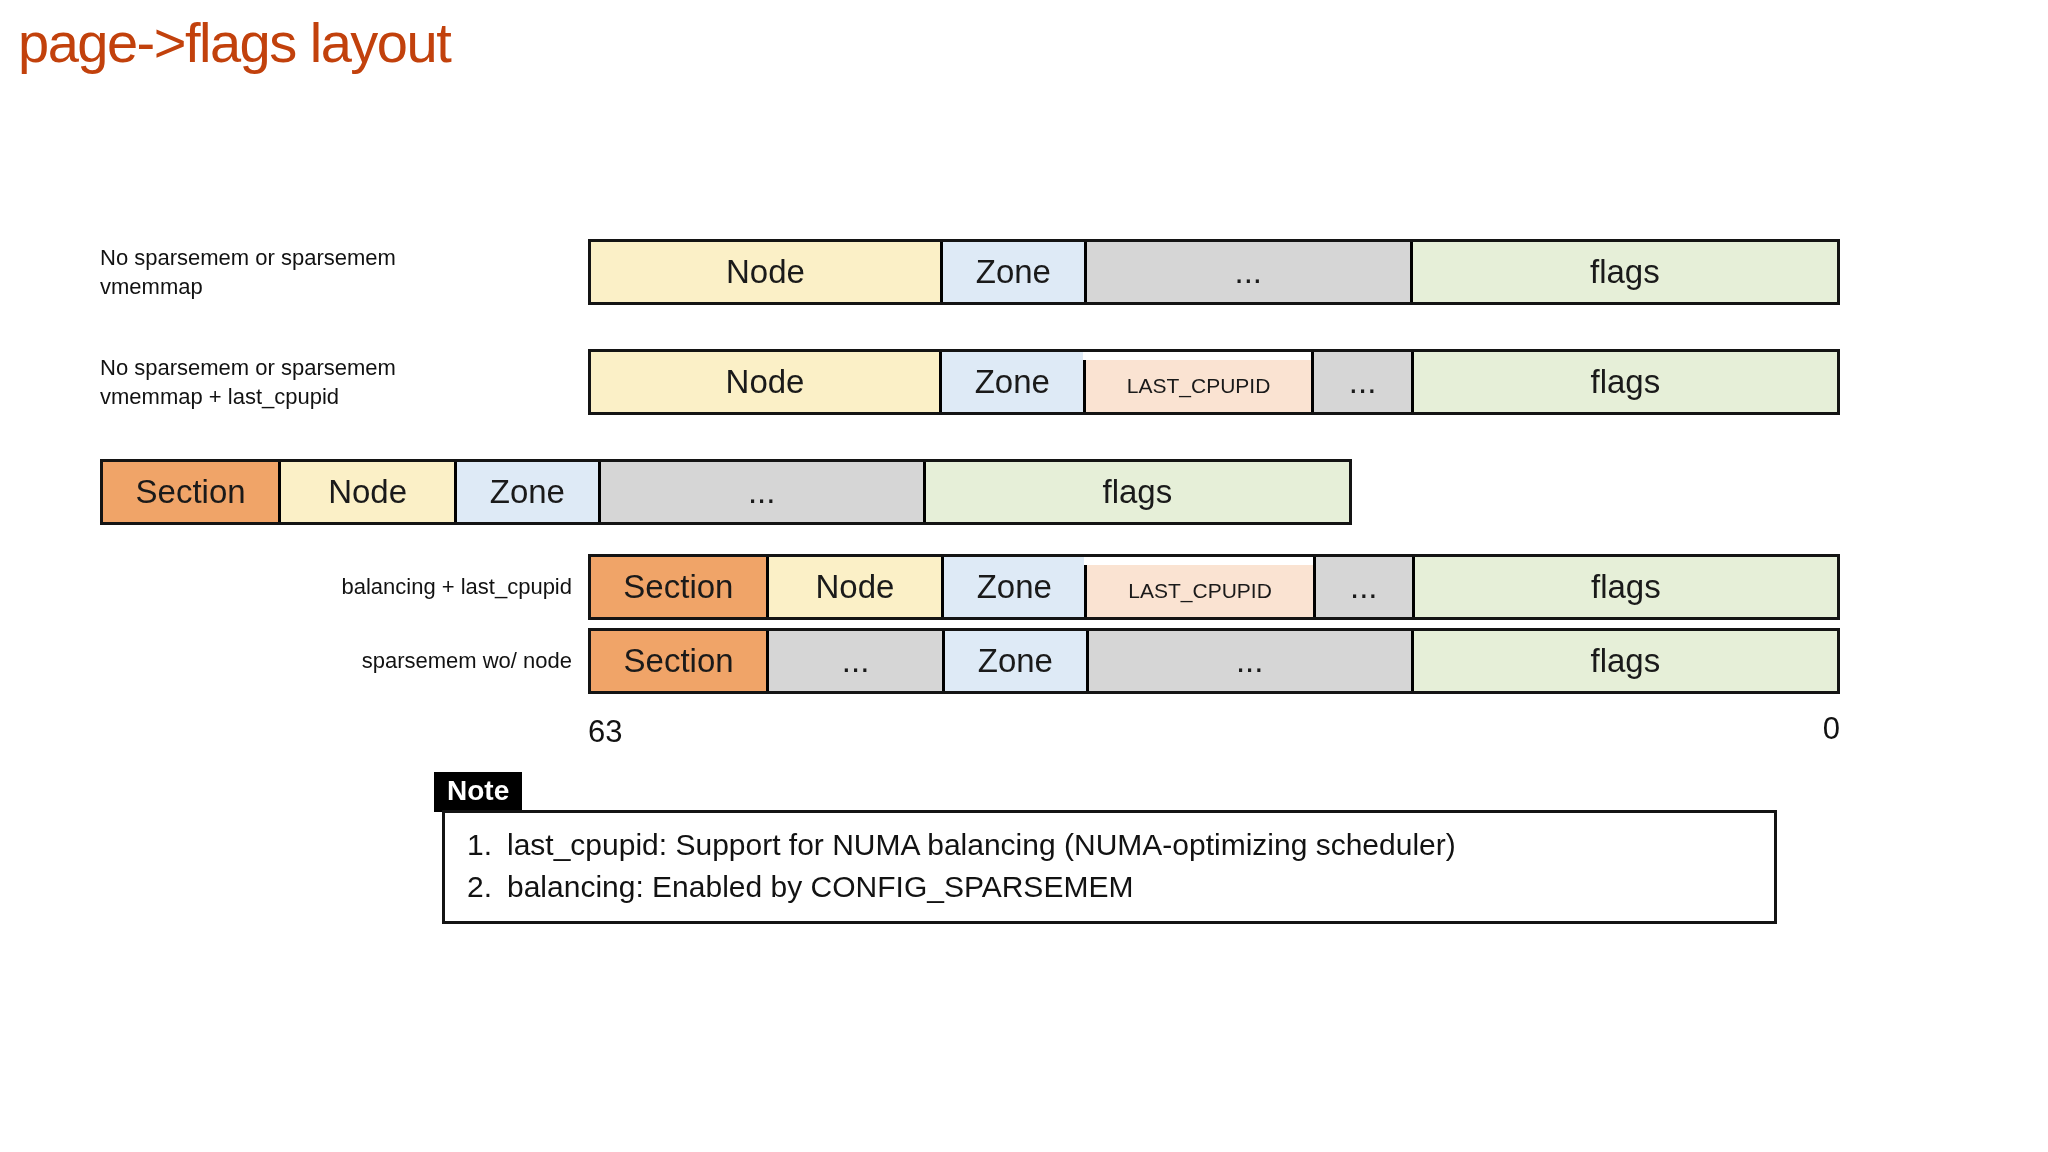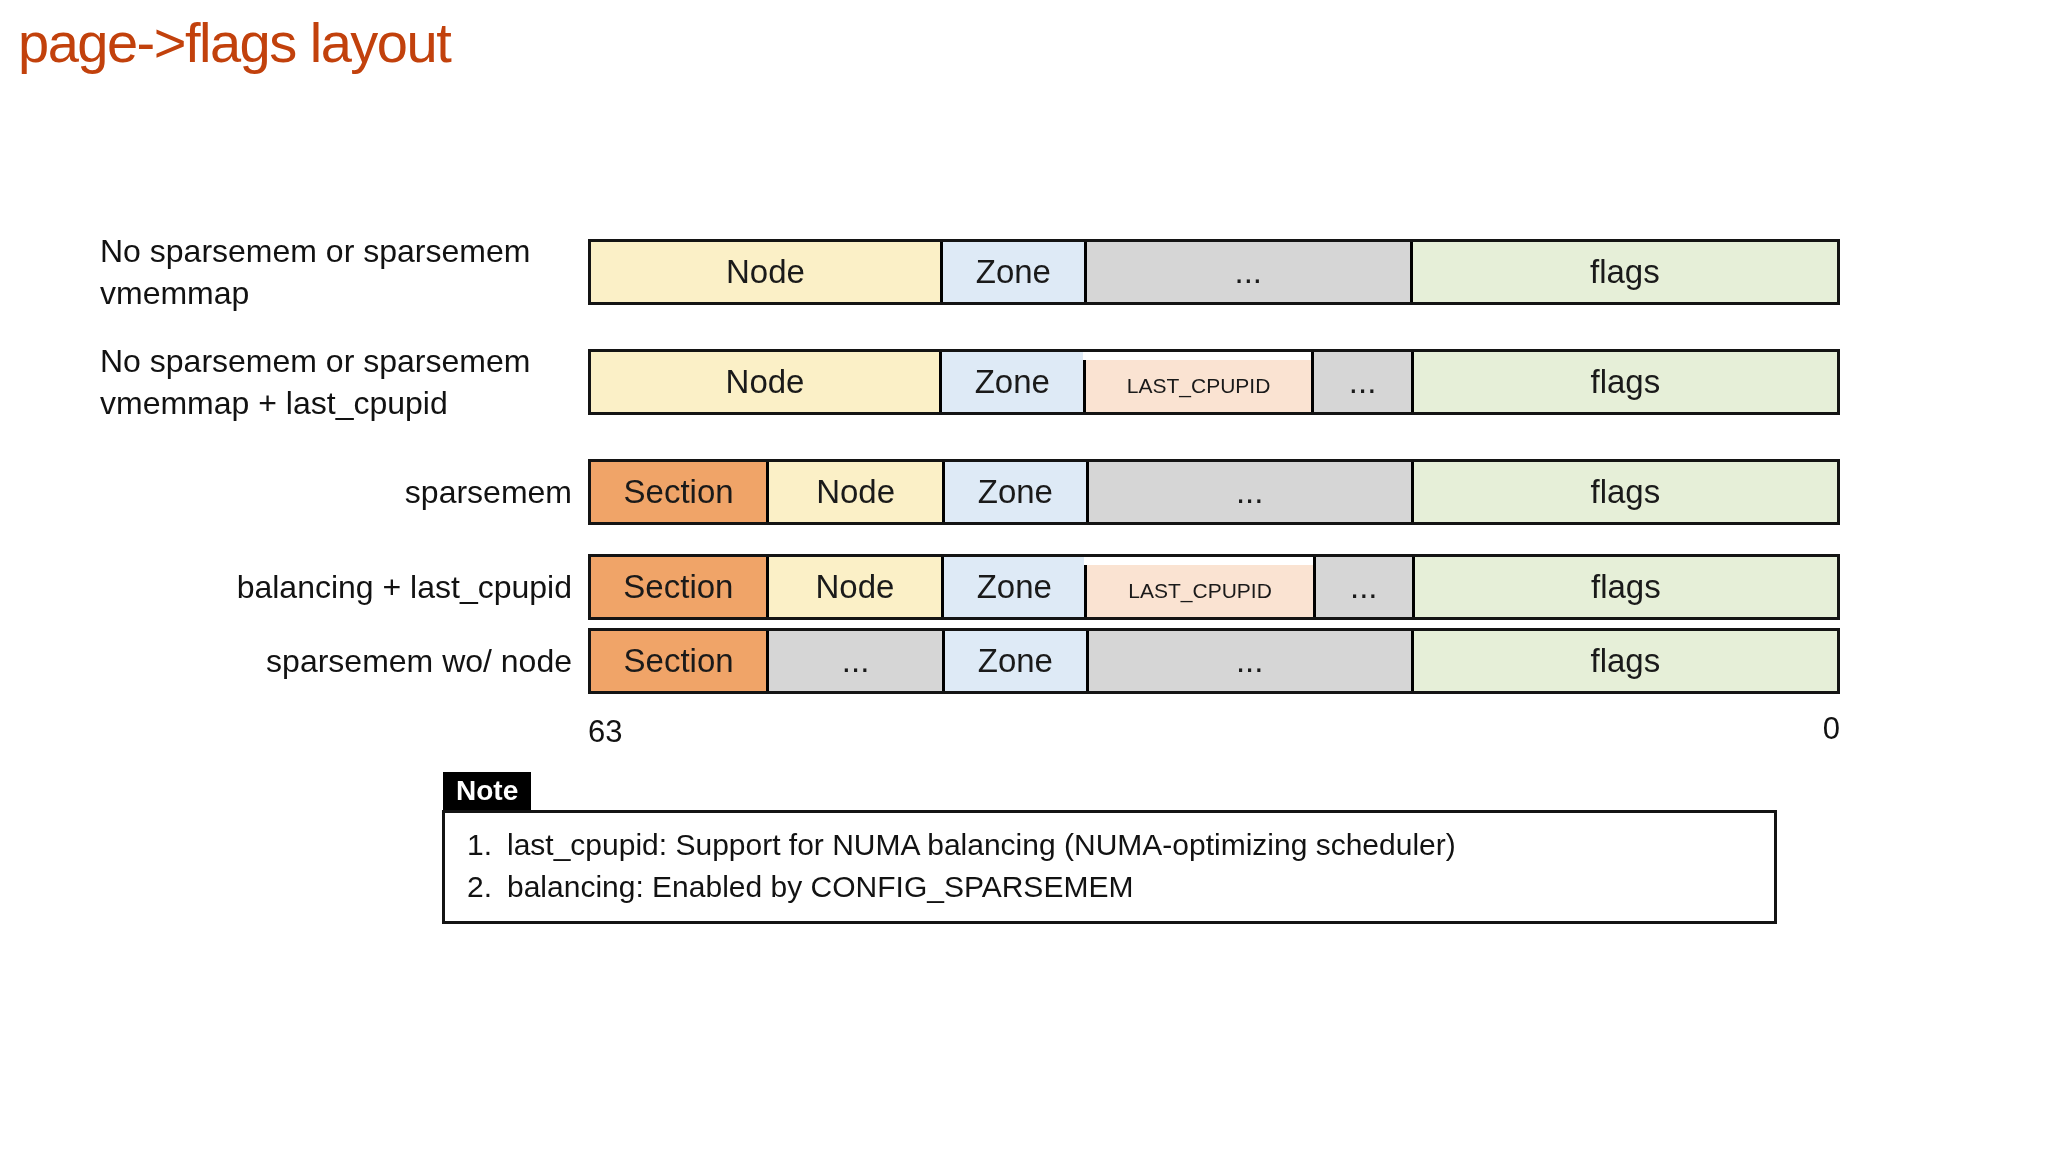--- a/index.html
+++ b/index.html
@@ -32,21 +32,21 @@
   .row-1 { top: 239px; }
   .row-2 { top: 349px; }
   .row-3 { top: 459px; }
   .row-4 { top: 554px; }
   .row-5 { top: 628px; }
 
   .row-label {
     width: 472px;
     margin-right: 16px;
     align-self: center;
-    font-size: 32px;
+    font-size: 22px;
     line-height: 1.32;
     color: #121212;
   }
 
   .bar {
     width: 1252px;
     box-sizing: border-box;
     display: flex;
     border: 3px solid #141414;
     background: #ffffff;
@@ -68,21 +68,21 @@
     position: absolute;
     font-size: 31px;
     color: #121212;
   }
   .bit-left { left: 588px; top: 714px; }
   .bit-right { left: 1790px; top: 711px; width: 50px; text-align: right; }
 
   
   .note-tab {
     position: absolute;
-    left: 443px; top: 772px;
+    left: 434px; top: 772px;
     background: #000000;
     color: #ffffff;
     font-size: 28px;
     font-weight: bold;
     padding: 3px 13px 5px 13px;
   }
   .note-box {
     position: absolute;
     left: 442px; top: 810px;
     width: 1335px;
@@ -123,21 +123,20 @@
       <div class="row-label" style="text-align: left;">No sparsemem or sparsemem<br>vmemmap + last_cpupid</div>
       <div class="bar">
         <div class="seg" style="flex: 28.2 1 0%; background: rgb(251, 240, 199);">Node</div>
         <div class="seg" style="flex: 11.4 1 0%; background: rgb(222, 234, 246);">Zone</div>
         <div class="seg small-text" style="flex: 18.3 1 0%; background: rgb(250, 227, 210);">LAST_CPUPID</div>
         <div class="seg" style="flex: 7.8 1 0%; background: rgb(214, 214, 214);">...</div>
         <div class="seg" style="flex: 34.3 1 0%; background: rgb(230, 239, 216);">flags</div>
       </div>
     </div>
     <div class="row row-3">
-      <div class="row-label" style="text-align: right;">sparsemem</div>
       <div class="bar">
         <div class="seg" style="flex: 14.2 1 0%; background: rgb(240, 164, 104);">Section</div>
         <div class="seg" style="flex: 14 1 0%; background: rgb(251, 240, 199);">Node</div>
         <div class="seg" style="flex: 11.4 1 0%; background: rgb(222, 234, 246);">Zone</div>
         <div class="seg" style="flex: 26.1 1 0%; background: rgb(214, 214, 214);">...</div>
         <div class="seg" style="flex: 34.3 1 0%; background: rgb(230, 239, 216);">flags</div>
       </div>
     </div>
     <div class="row row-4">
       <div class="row-label" style="text-align: right;">balancing + last_cpupid</div>

